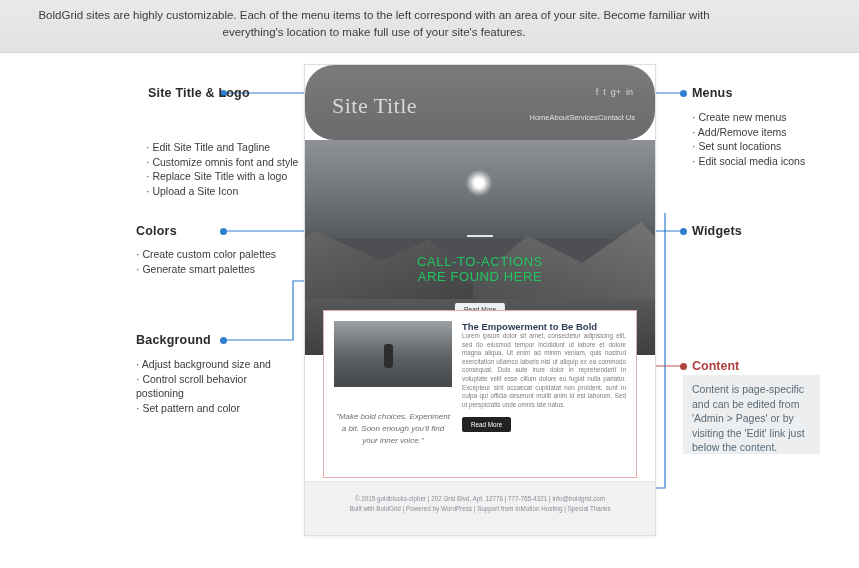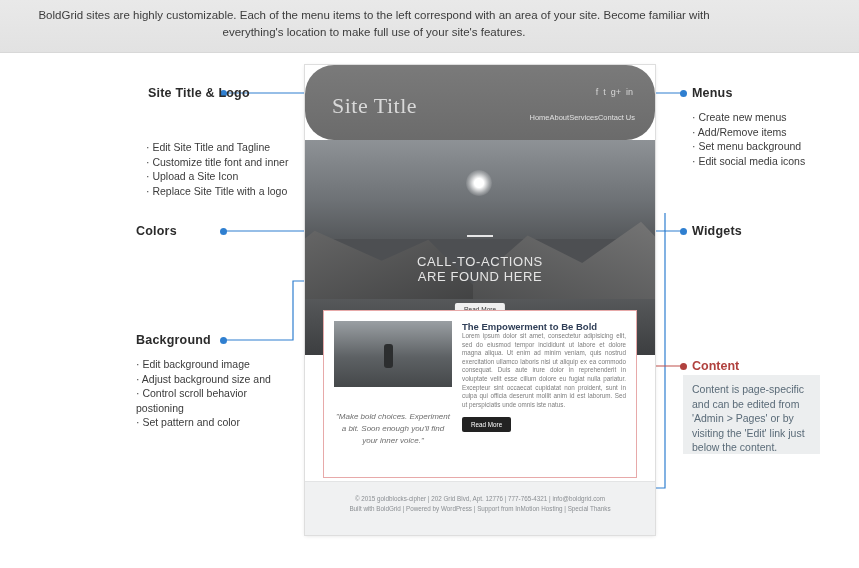--- a/index.html
+++ b/index.html
@@ -138,21 +138,21 @@
     transform: translateX(-50%);
     width: 26px; height: 2px; background: rgba(255,255,255,.85);
   }
   .cta-text {
     position: absolute;
     left: 0; right: 0; top: 53%;
     text-align: center;
     font-size: 13px;
     line-height: 15px;
     letter-spacing: .6px;
-    color: #e5e5e5;
+    color: #22c55e;
     font-weight: normal;
   }
   .cta-btn {
     position: absolute;
     left: 50%; top: 76%;
     transform: translateX(-50%);
     background: #efefef;
     color: #333;
     font-size: 6.5px;
     padding: 3px 9px;
@@ -313,41 +313,44 @@
 
   <div class="ring" style="left:370px; top:88px;"></div>
   <div class="ring" style="left:595px; top:98px;"></div>
   <div class="ring" style="left:522px; top:195px;"></div>
   <div class="ring light" style="left:366px; top:272px;"></div>
   <div class="ring" style="left:467px; top:480px;"></div>
 
   <div class="callout-title" style="left:136px; top:86px;margin-left:12px;">Site Title &amp; Logo</div>
   <div class="callout-list" style="left:146px; top:110px;margin-top:30px;">
     <div>· Edit Site Title and Tagline</div>
-    <div>· Customize title font and inner</div>
+    <div>· Customize omnis font and style</div>
+    <div>· Replace Site Title with a logo</div>
     <div>· Upload a Site Icon</div>
-    <div>· Replace Site Title with a logo</div>
   </div>
 
   <div class="callout-title" style="left:136px; top:224px;">Colors</div>
+  <div class="callout-list" style="left:136px; top:247px;">
+    <div>· Create custom color palettes</div>
+    <div>· Generate smart palettes</div>
+  </div>
 
   <div class="callout-title" style="left:136px; top:333px;text-align:right;">Background</div>
   <div class="callout-list" style="left:136px; top:357px;">
-    <div>· Edit background image</div>
     <div>· Adjust background size and</div>
     <div>· Control scroll behavior</div>
     <div>  postioning</div>
     <div>· Set pattern and color</div>
   </div>
 
   <div class="callout-title" style="left:692px; top:86px;">Menus</div>
   <div class="callout-list" style="left:692px; top:110px;">
     <div>· Create new menus</div>
     <div>· Add/Remove items</div>
-    <div>· Set menu background</div>
+    <div>· Set sunt locations</div>
     <div>· Edit social media icons</div>
   </div>
 
   <div class="callout-title" style="left:692px; top:224px;">Widgets</div>
 
   <div class="content-heading">Content</div>
   <div class="content-box"></div>
   <div class="content-box-text">Content is page-specific and can be edited from 'Admin &gt; Pages' or by visiting the 'Edit' link just below the content.</div>
 
   <div class="site">

